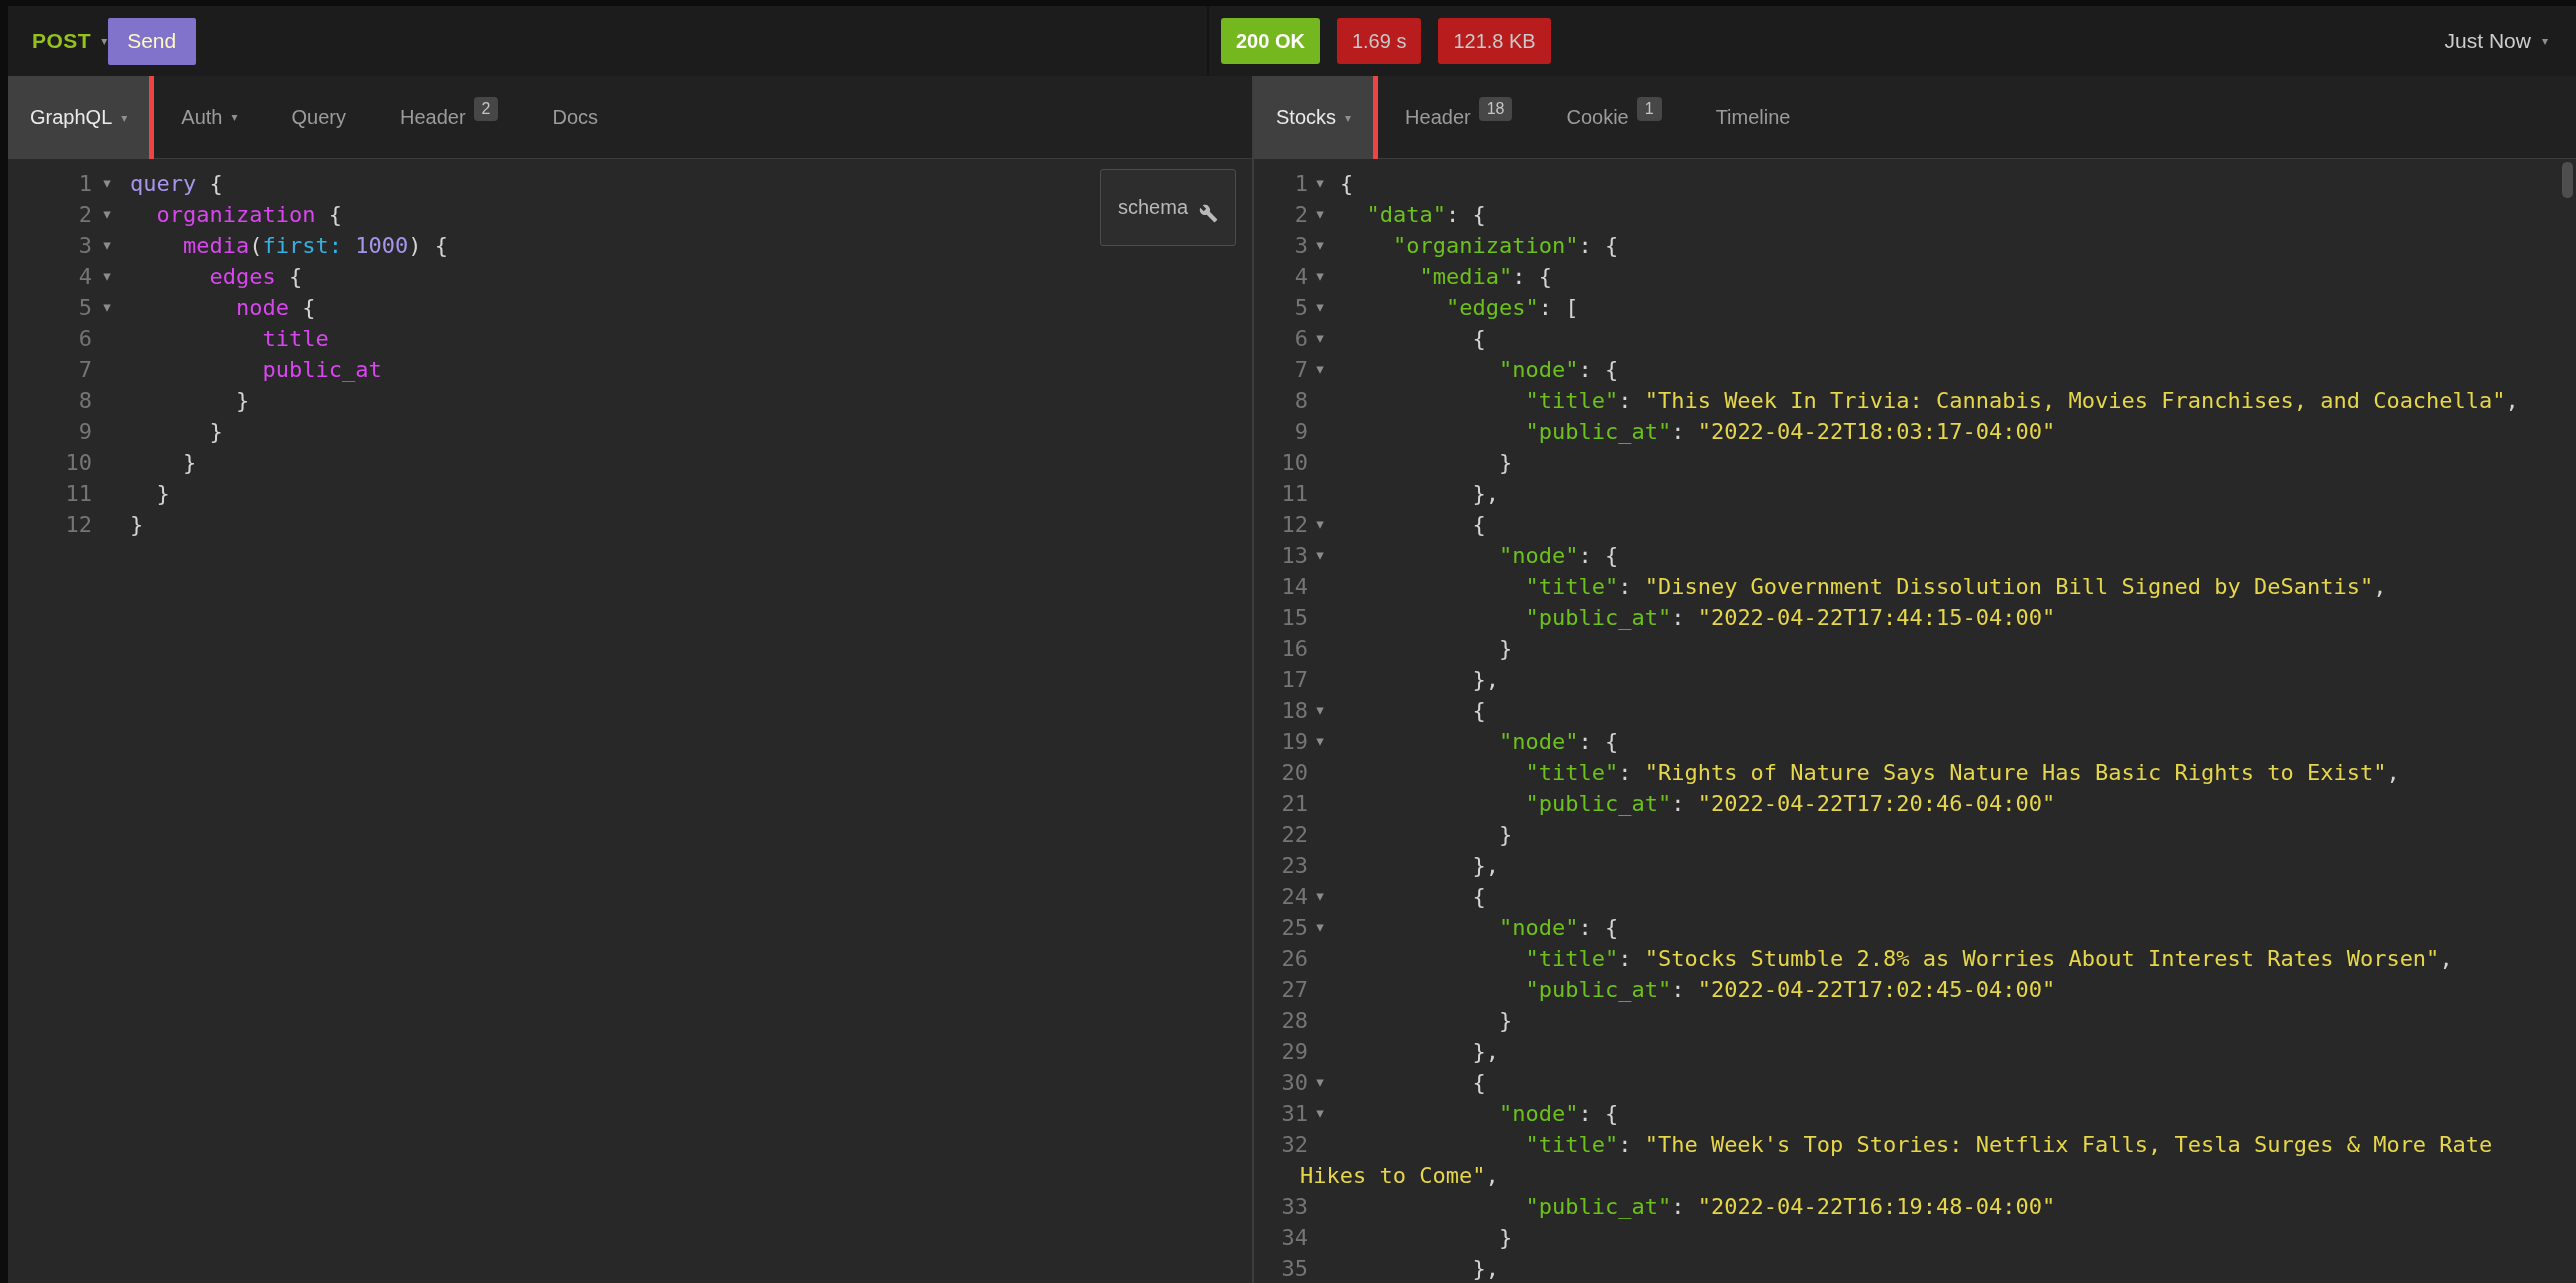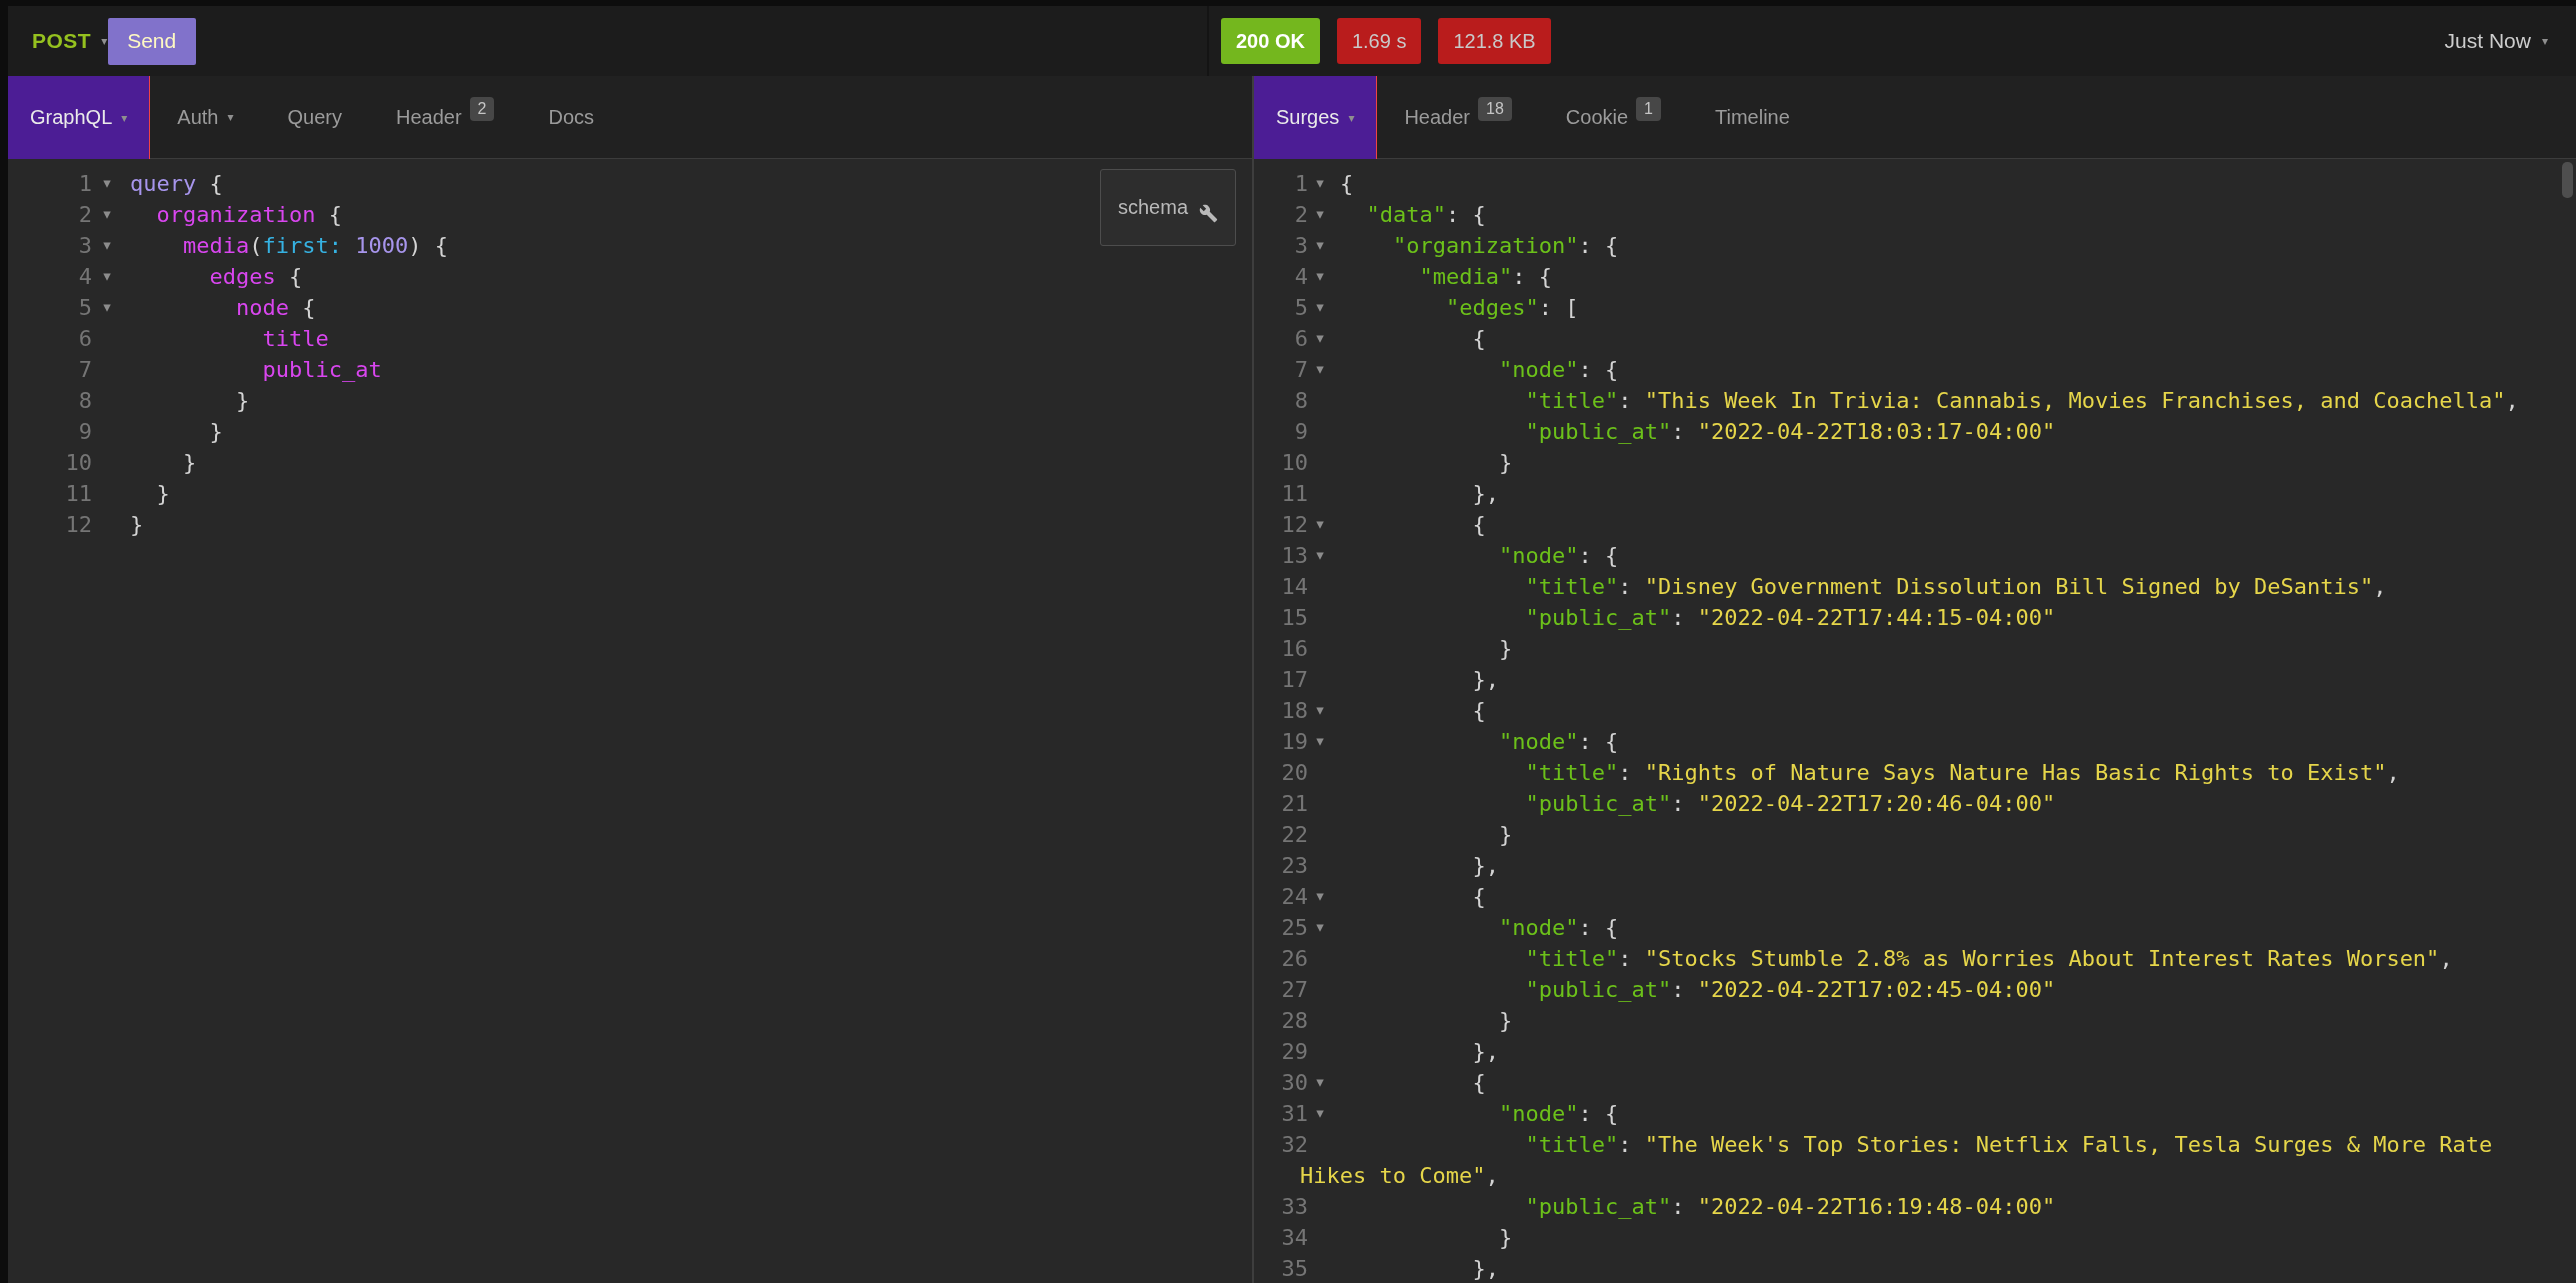--- a/index.html
+++ b/index.html
@@ -27,21 +27,21 @@
   
   .main{flex:1;display:flex;min-height:0;}
   .pane{display:flex;flex-direction:column;background:#282828;min-height:0;}
   .pane.left{width:1244px;flex:none;}
   .pane.right{flex:1;border-left:2px solid #3e3e3e;position:relative;}
 
   
   .tabbar{height:82px;flex:none;display:flex;align-items:stretch;background:#212121;
           border-bottom:1px solid #3c3c3c;}
   .tab{display:flex;align-items:center;padding:0 27px;color:#9b9b9b;font-size:20px;gap:9px;cursor:pointer;white-space:nowrap;}
-  .tab.active{background:#4c1d95;color:#eaeaea;border-right:1px solid #ef4444;margin-bottom:-1px;padding:0 22px;}
+  .tab.active{background:#404040;color:#eaeaea;border-right:5px solid #ef4444;margin-bottom:-1px;padding:0 22px;}
   .tbadge{background:#474747;color:#c5c5c5;font-size:16px;line-height:16px;padding:4px 8px;
           border-radius:4px;transform:translateY(-8px);margin-left:-1px;}
 
   
   .editor{flex:1;position:relative;padding-top:9px;overflow:hidden;
           font-family:"DejaVu Sans Mono",monospace;font-size:22px;line-height:31px;}
   .code-row{display:flex;height:31px;white-space:pre;}
   .ln{width:84px;flex:none;text-align:right;color:#757575;}
   .fold{width:30px;flex:none;text-align:center;color:#8c8c8c;font-size:15px;
         font-family:"DejaVu Sans",sans-serif;line-height:31px;cursor:pointer;}
@@ -137,21 +137,21 @@
                 <path d="M22.7 19l-9.1-9.1c.9-2.3.4-5-1.5-6.9-2-2-5-2.4-7.4-1.3L9 6 6 9 1.6 4.7C.4 7.1.9 10.1 2.9 12.1c1.9 1.9 4.6 2.4 6.9 1.5l9.1 9.1c.4.4 1 .4 1.4 0l2.3-2.3c.5-.4.5-1.1.1-1.4z"></path>
               </svg>
             </span>
           </div>
         </div>
       </div>
 
       <div class="pane right">
         <div class="tabbar" id="res-tabs">
             <div class="tab active">
-              <span>Surges</span>
+              <span>Stocks</span>
               <span class="caret">▾</span>
             </div>
             <div class="tab">
               <span>Header</span>
               <span class="tbadge">18</span>
             </div>
             <div class="tab">
               <span>Cookie</span>
               <span class="tbadge">1</span>
             </div>

